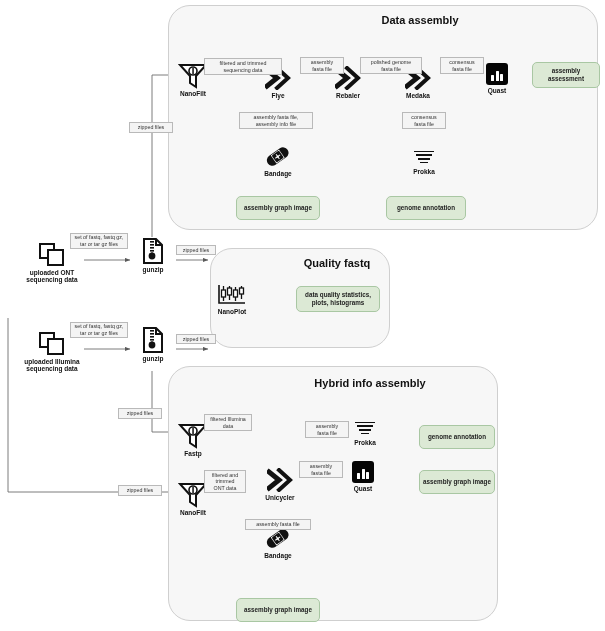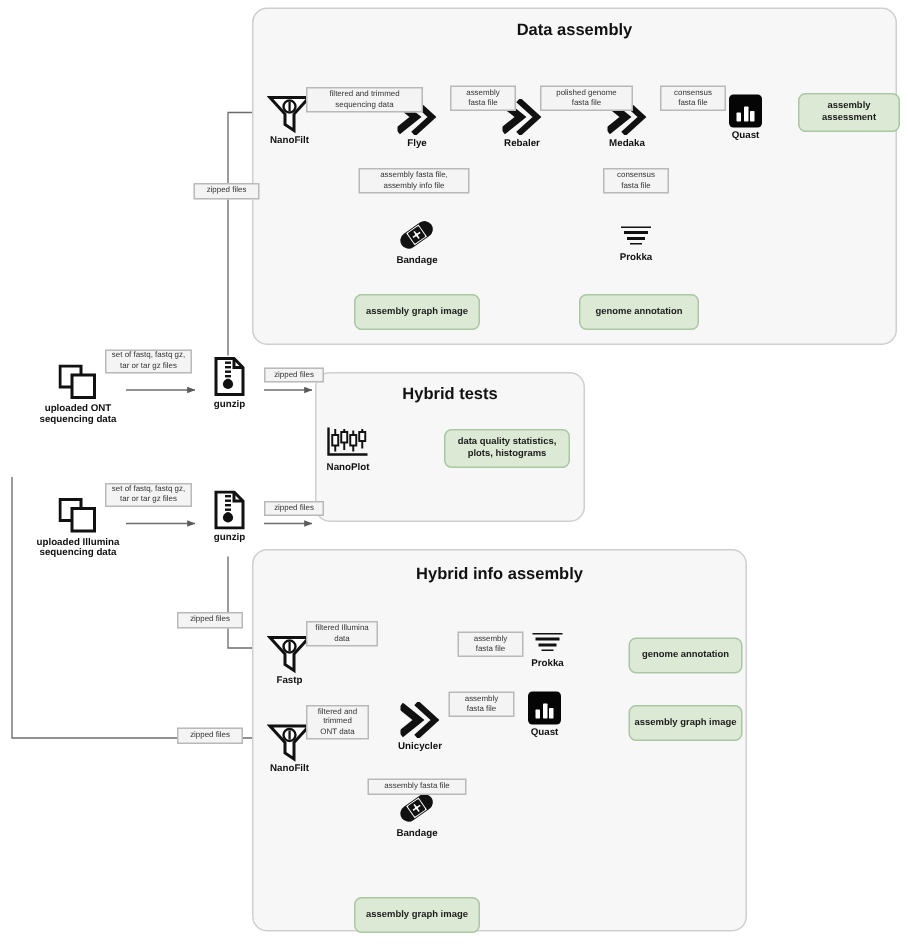--- a/index.html
+++ b/index.html
@@ -1,22 +1,22 @@
 <!DOCTYPE html>
 <html><head>
 <meta charset="utf-8">
 <style>
   html,body{margin:0;padding:0;background:#ffffff;}
   body{width:605px;height:631px;position:relative;overflow:hidden;
        font-family:"Liberation Sans","DejaVu Sans",sans-serif;color:#111;}
   #stage{position:absolute;left:0;top:0;width:605px;height:631px;}
 
   
-  .group{position:absolute;border:1px solid #cfcfcf;border-radius:10px;
-         background:#f7f7f7;box-sizing:border-box;}
+  .group{position:absolute;border:1px solid #cfcfcf;border-radius:22px;
+         background:#f7f7f7;box-sizing:border-box;padding-left:37px;}
   .group-title{position:absolute;width:100%;text-align:center;
                font-weight:bold;color:#111;}
 
   
   .node{position:absolute;display:flex;flex-direction:column;
         align-items:center;justify-content:flex-start;}
   .node-label{font-size:6.5px;font-weight:bold;color:#111;margin-top:2px;
               text-align:center;line-height:1.15;white-space:pre-line;}
 
   
@@ -134,21 +134,21 @@
       <path d="M190,68 Q190,44 214,44 L352,44 Q362,44 362,52 L362,70"></path>
       <path d="M190,62 Q190,38 216,38 L419,38 Q429,38 429,48 L429,70"></path>
     </g>
   </svg>
 
   <div class="group" style="left:168px;top:5px;width:430px;height:225px;">
     <div class="group-title" style="top:8px;">Data assembly</div>
   </div>
 
   <div class="group" style="left:210px;top:248px;width:180px;height:100px;">
-    <div class="group-title" style="top:8px;">Hybrid tests</div>
+    <div class="group-title" style="top:8px;">Quality fastq</div>
   </div>
 
   <div class="group" style="left:168px;top:366px;width:330px;height:255px;">
     <div class="group-title" style="top:10px;">Hybrid info assembly</div>
   </div>
 
   <div class="node" style="left:22px;top:243px;width:60px;">
     <span class="ico docs">
       <svg viewBox="0 0 26 24" width="26" height="24">
         <rect x="1" y="1" width="14" height="14" fill="#fff" stroke="#111" stroke-width="2"></rect>

